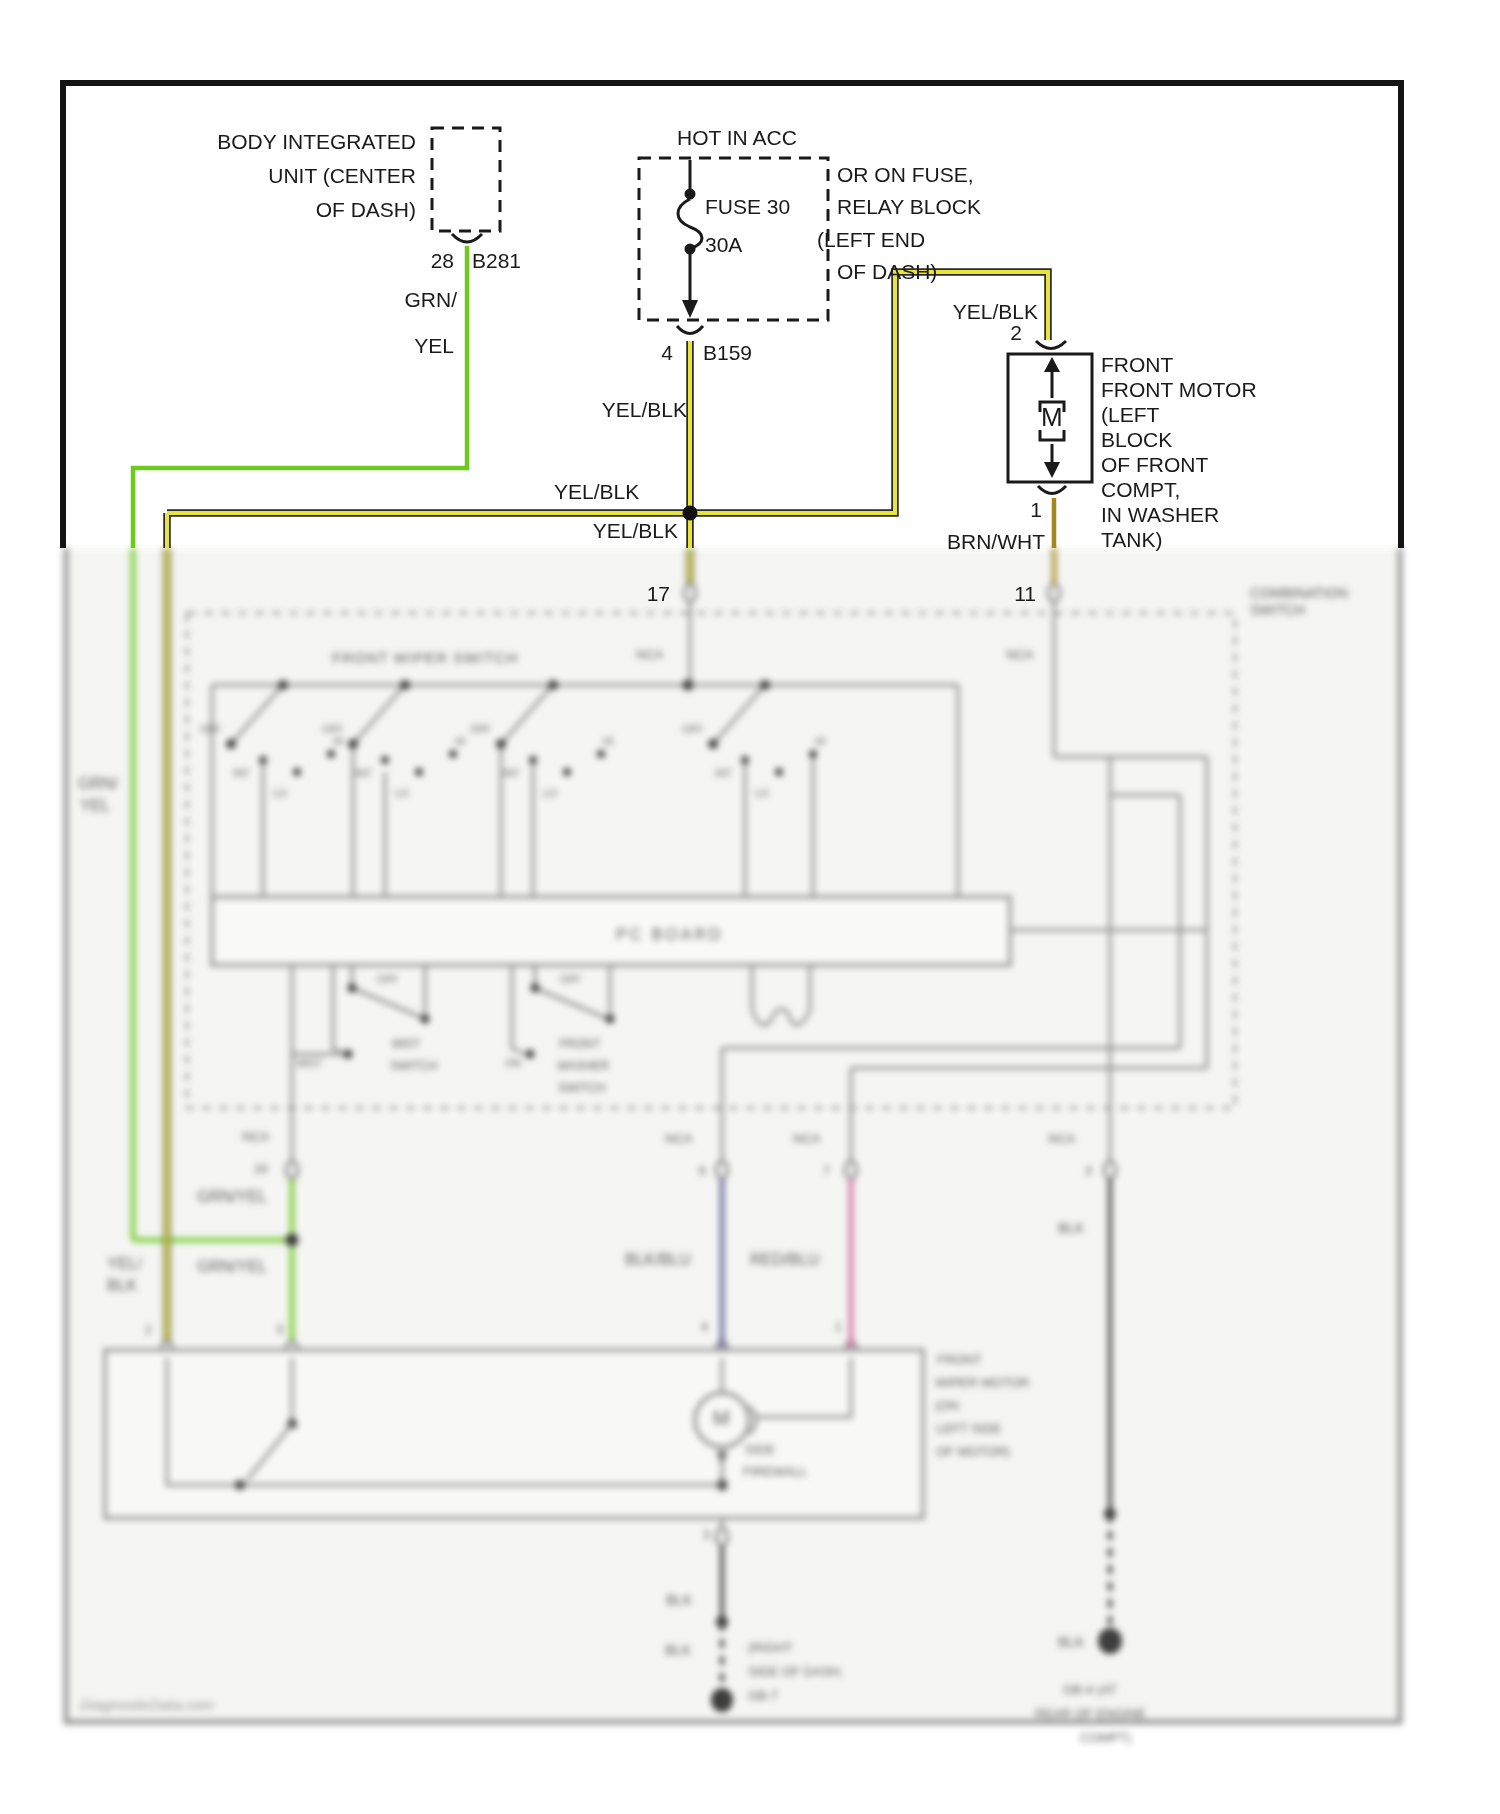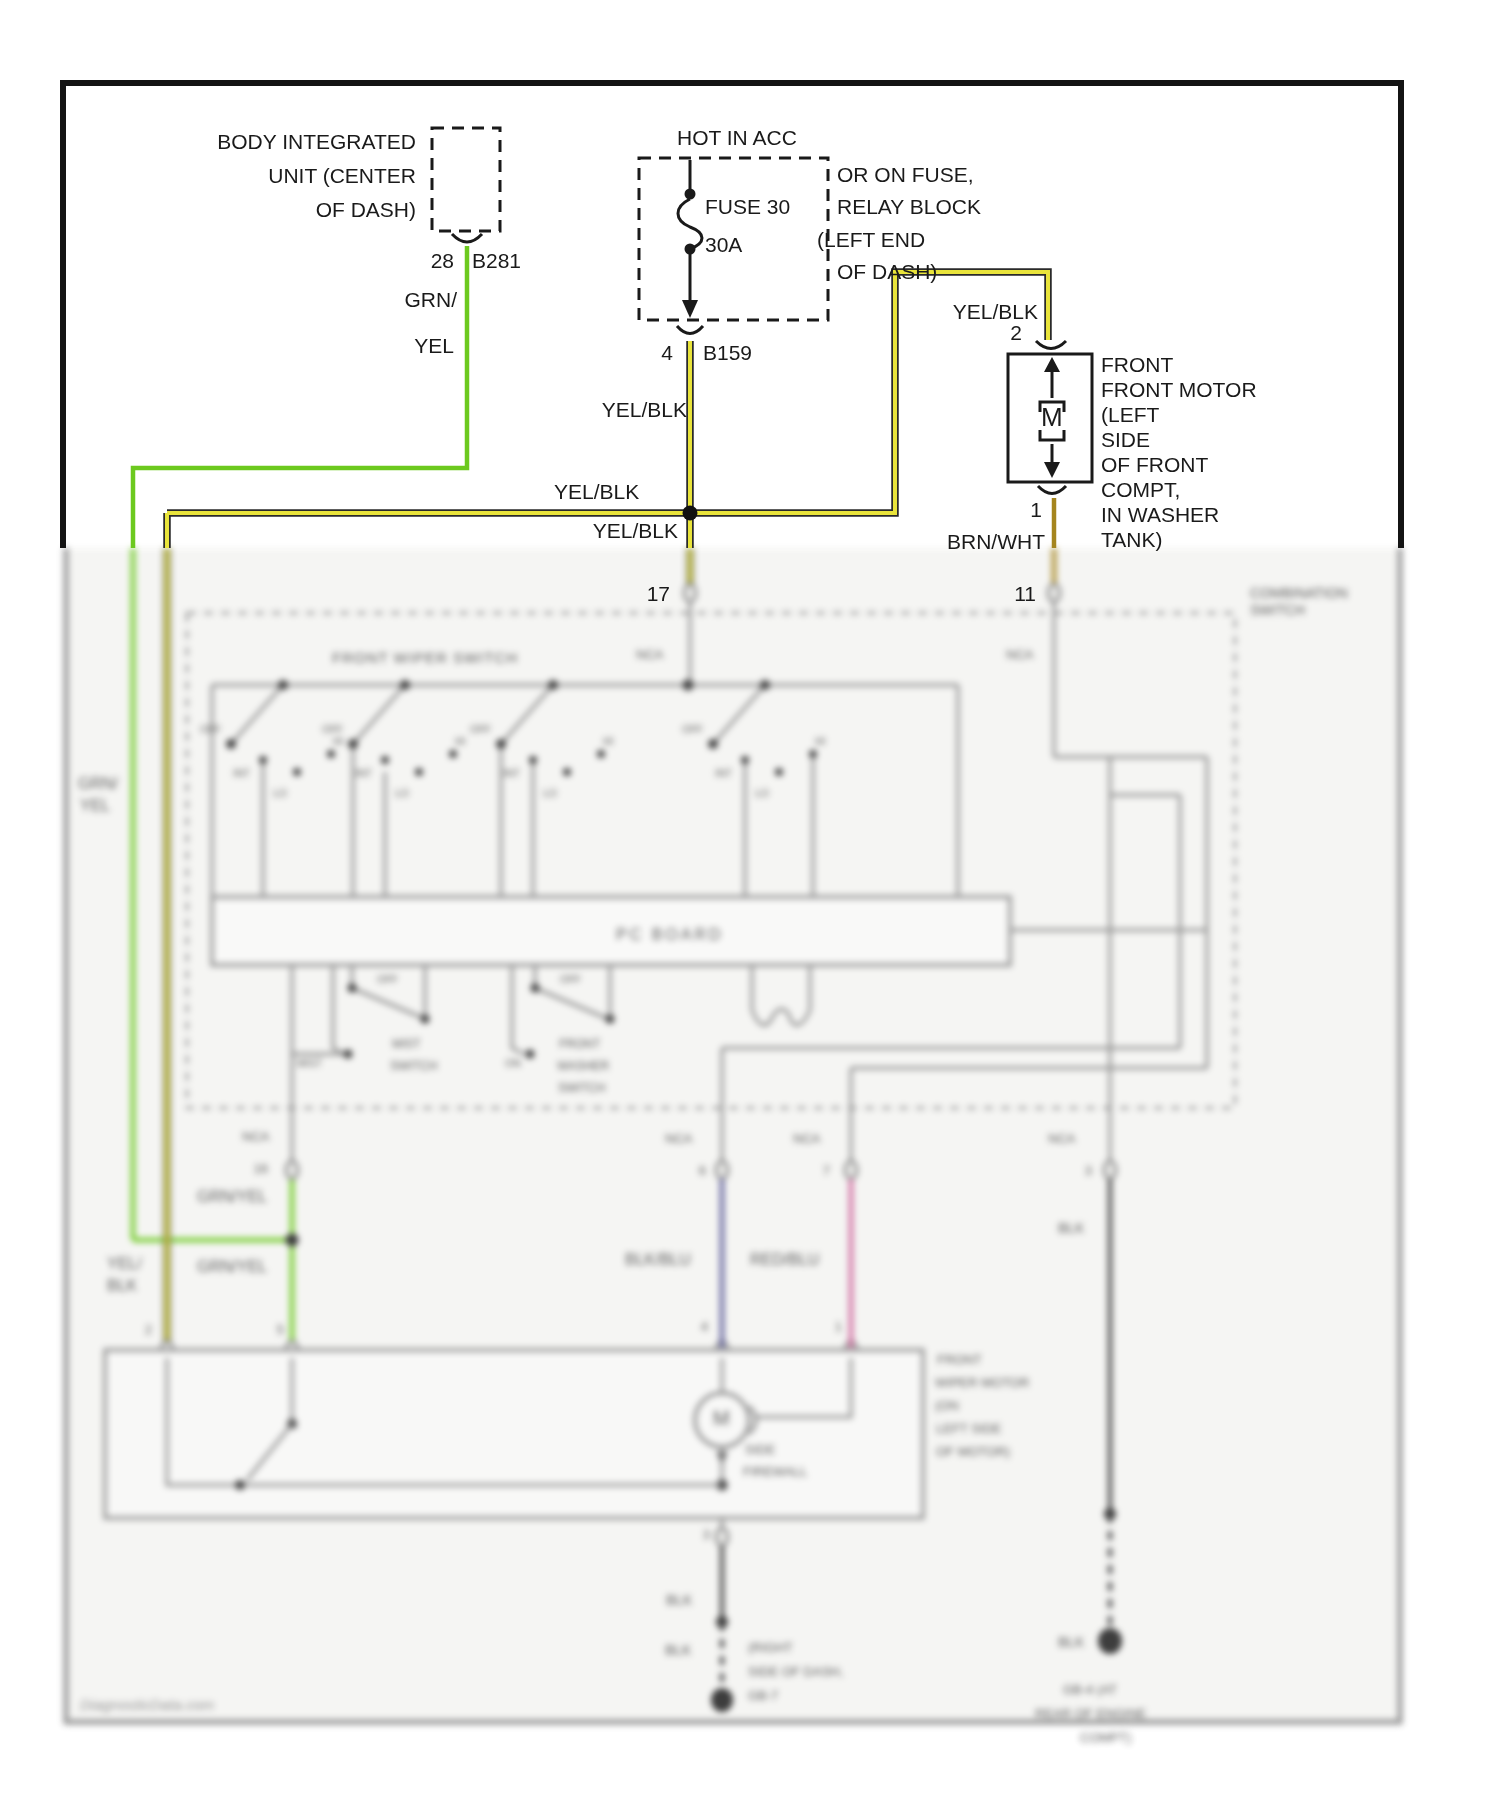--- a/index.html
+++ b/index.html
@@ -316,21 +316,21 @@
   <div class="lb ra" style="right:822px;top:519px;">YEL/BLK</div>
 
   <div class="lb ra" style="right:478px;top:321px;">2</div>
   <div class="lb ra" style="right:458px;top:498px;">1</div>
   <div class="lb ra" style="right:455px;top:530px;">BRN/WHT</div>
   <div class="lb" style="left:1041px;top:403px;font-size:26px;">M</div>
 
   <div class="lb" style="left:1101px;top:353px;text-align:center;">FRONT</div>
   <div class="lb" style="left:1101px;top:378px;">FRONT MOTOR</div>
   <div class="lb" style="left:1101px;top:403px;">(LEFT</div>
-  <div class="lb" style="left:1101px;top:428px;">SIDE</div>
+  <div class="lb" style="left:1101px;top:428px;">BLOCK</div>
   <div class="lb" style="left:1101px;top:453px;">OF FRONT</div>
   <div class="lb" style="left:1101px;top:478px;">COMPT,</div>
   <div class="lb" style="left:1101px;top:503px;">IN WASHER</div>
   <div class="lb" style="left:1101px;top:528px;">TANK)</div>
 
   <div class="lb ra" style="right:830px;top:582px;">17</div>
   <div class="lb ra" style="right:464px;top:582px;">11</div>
 </div>
 
 </body></html>

